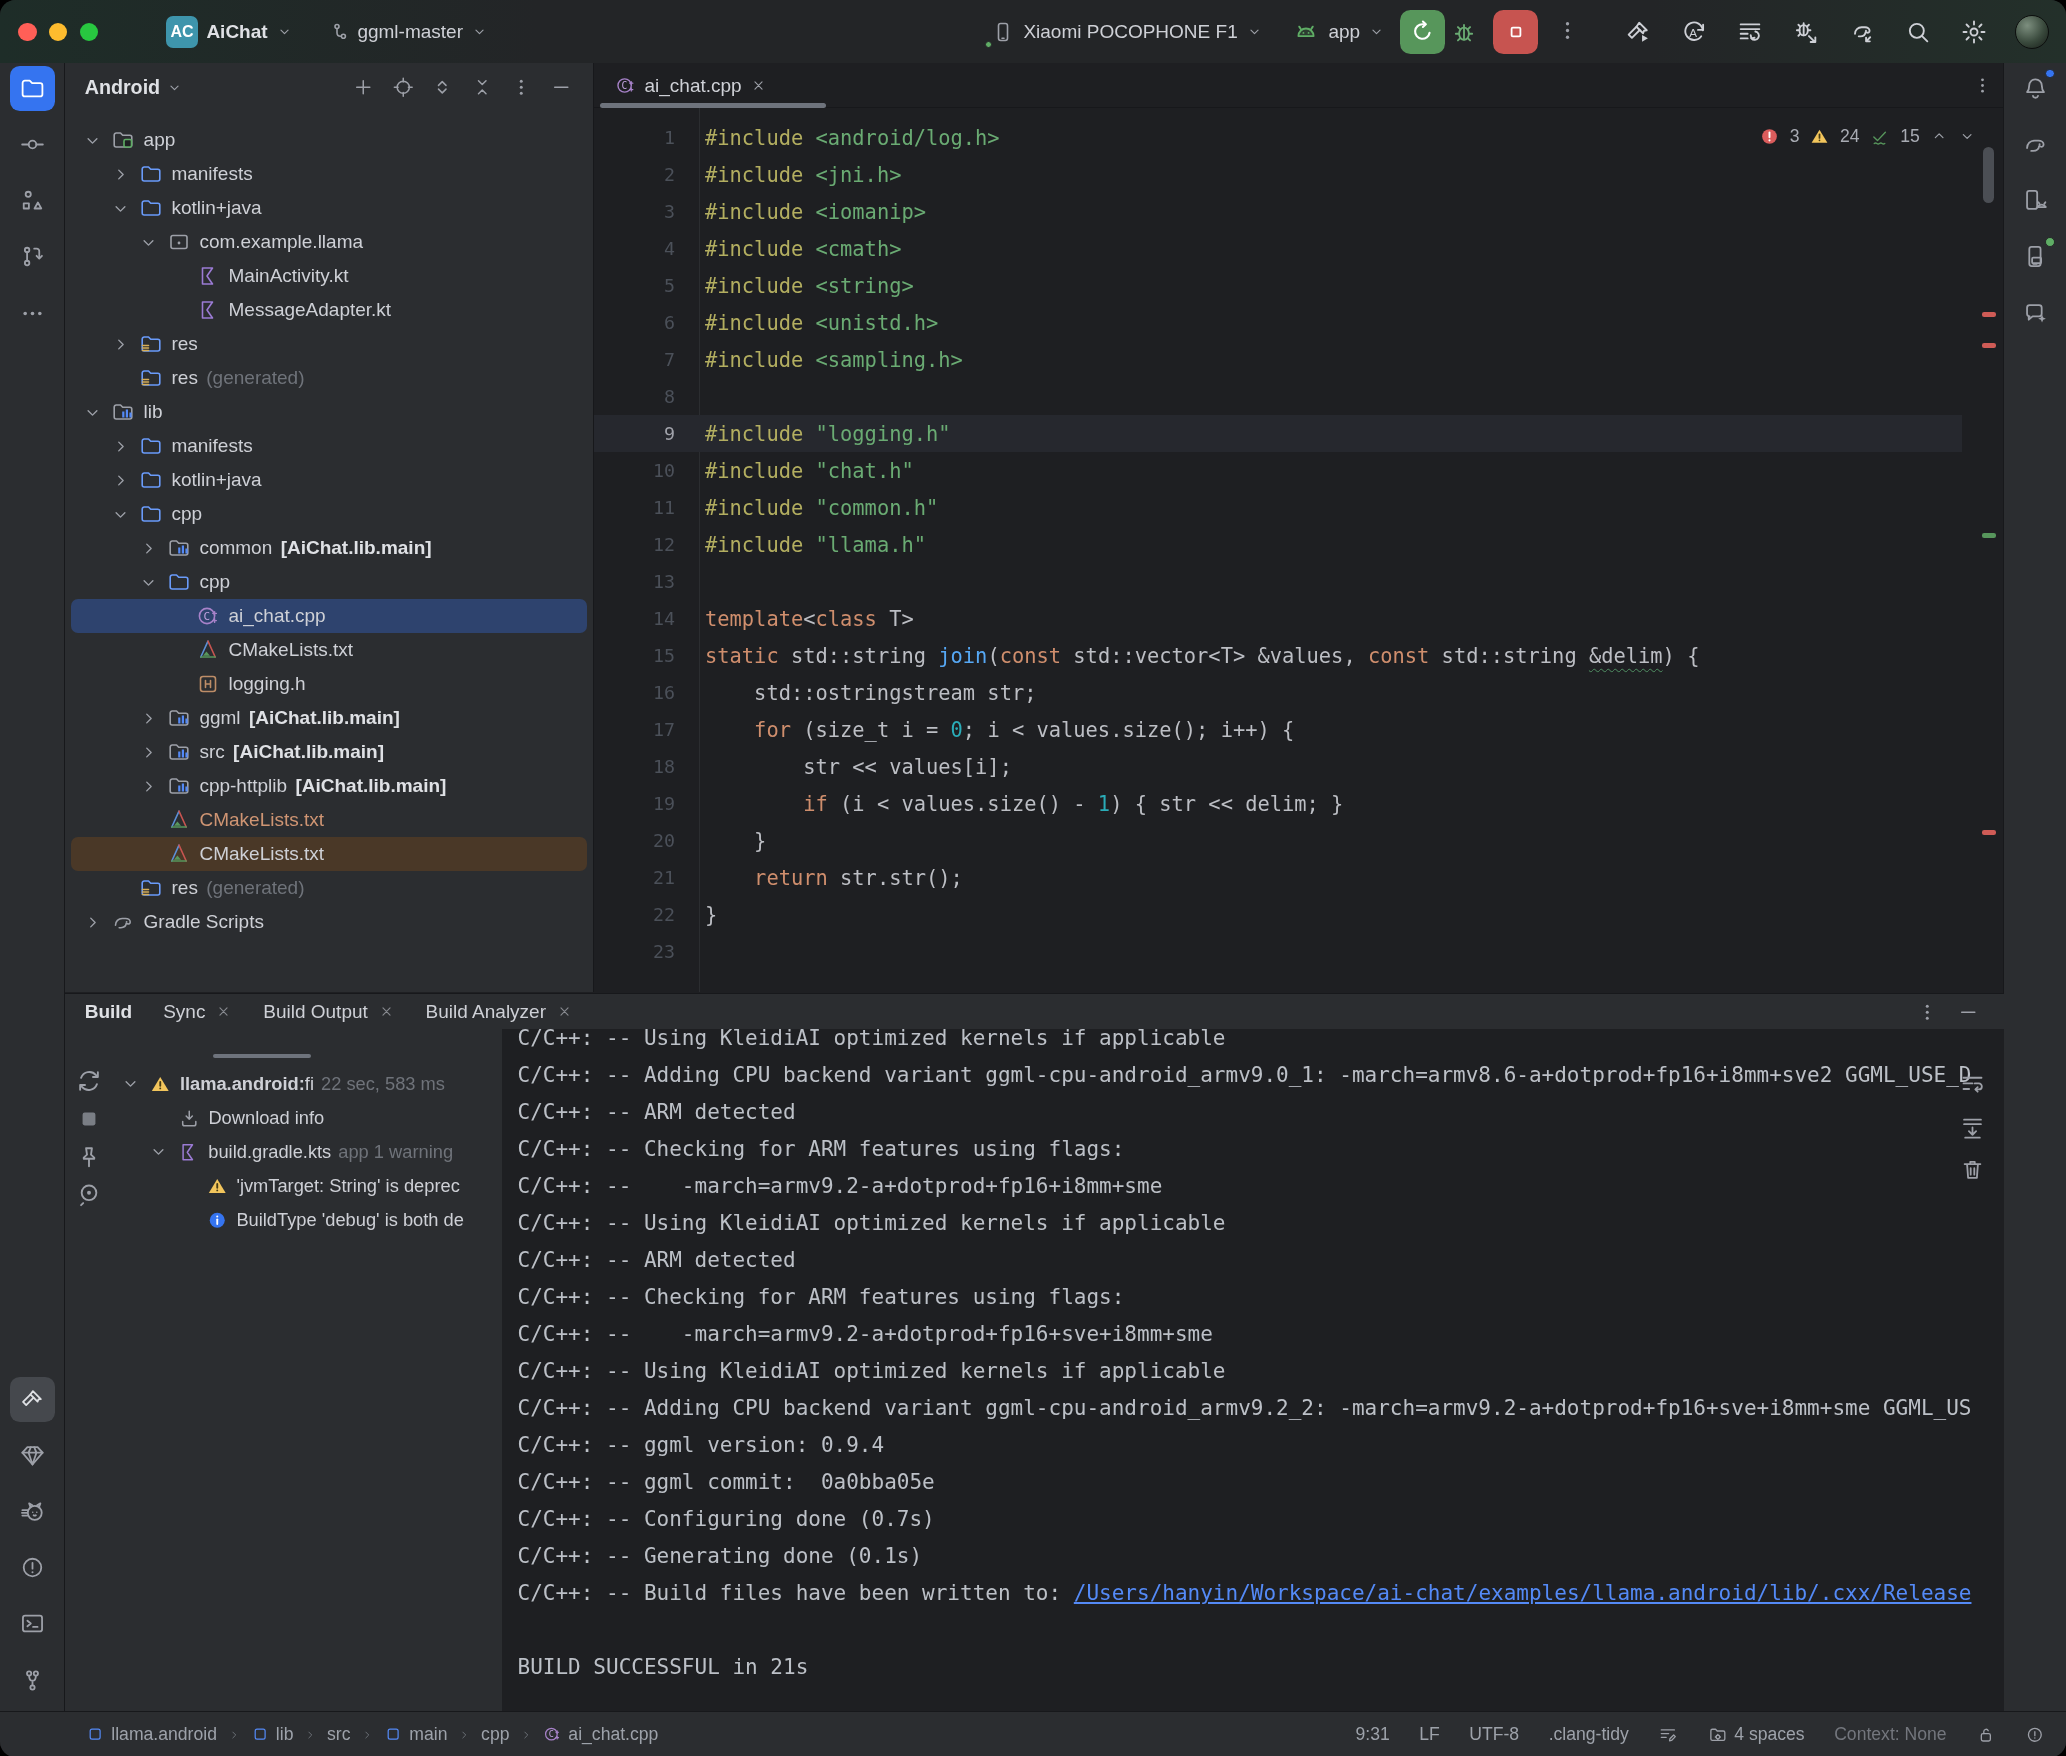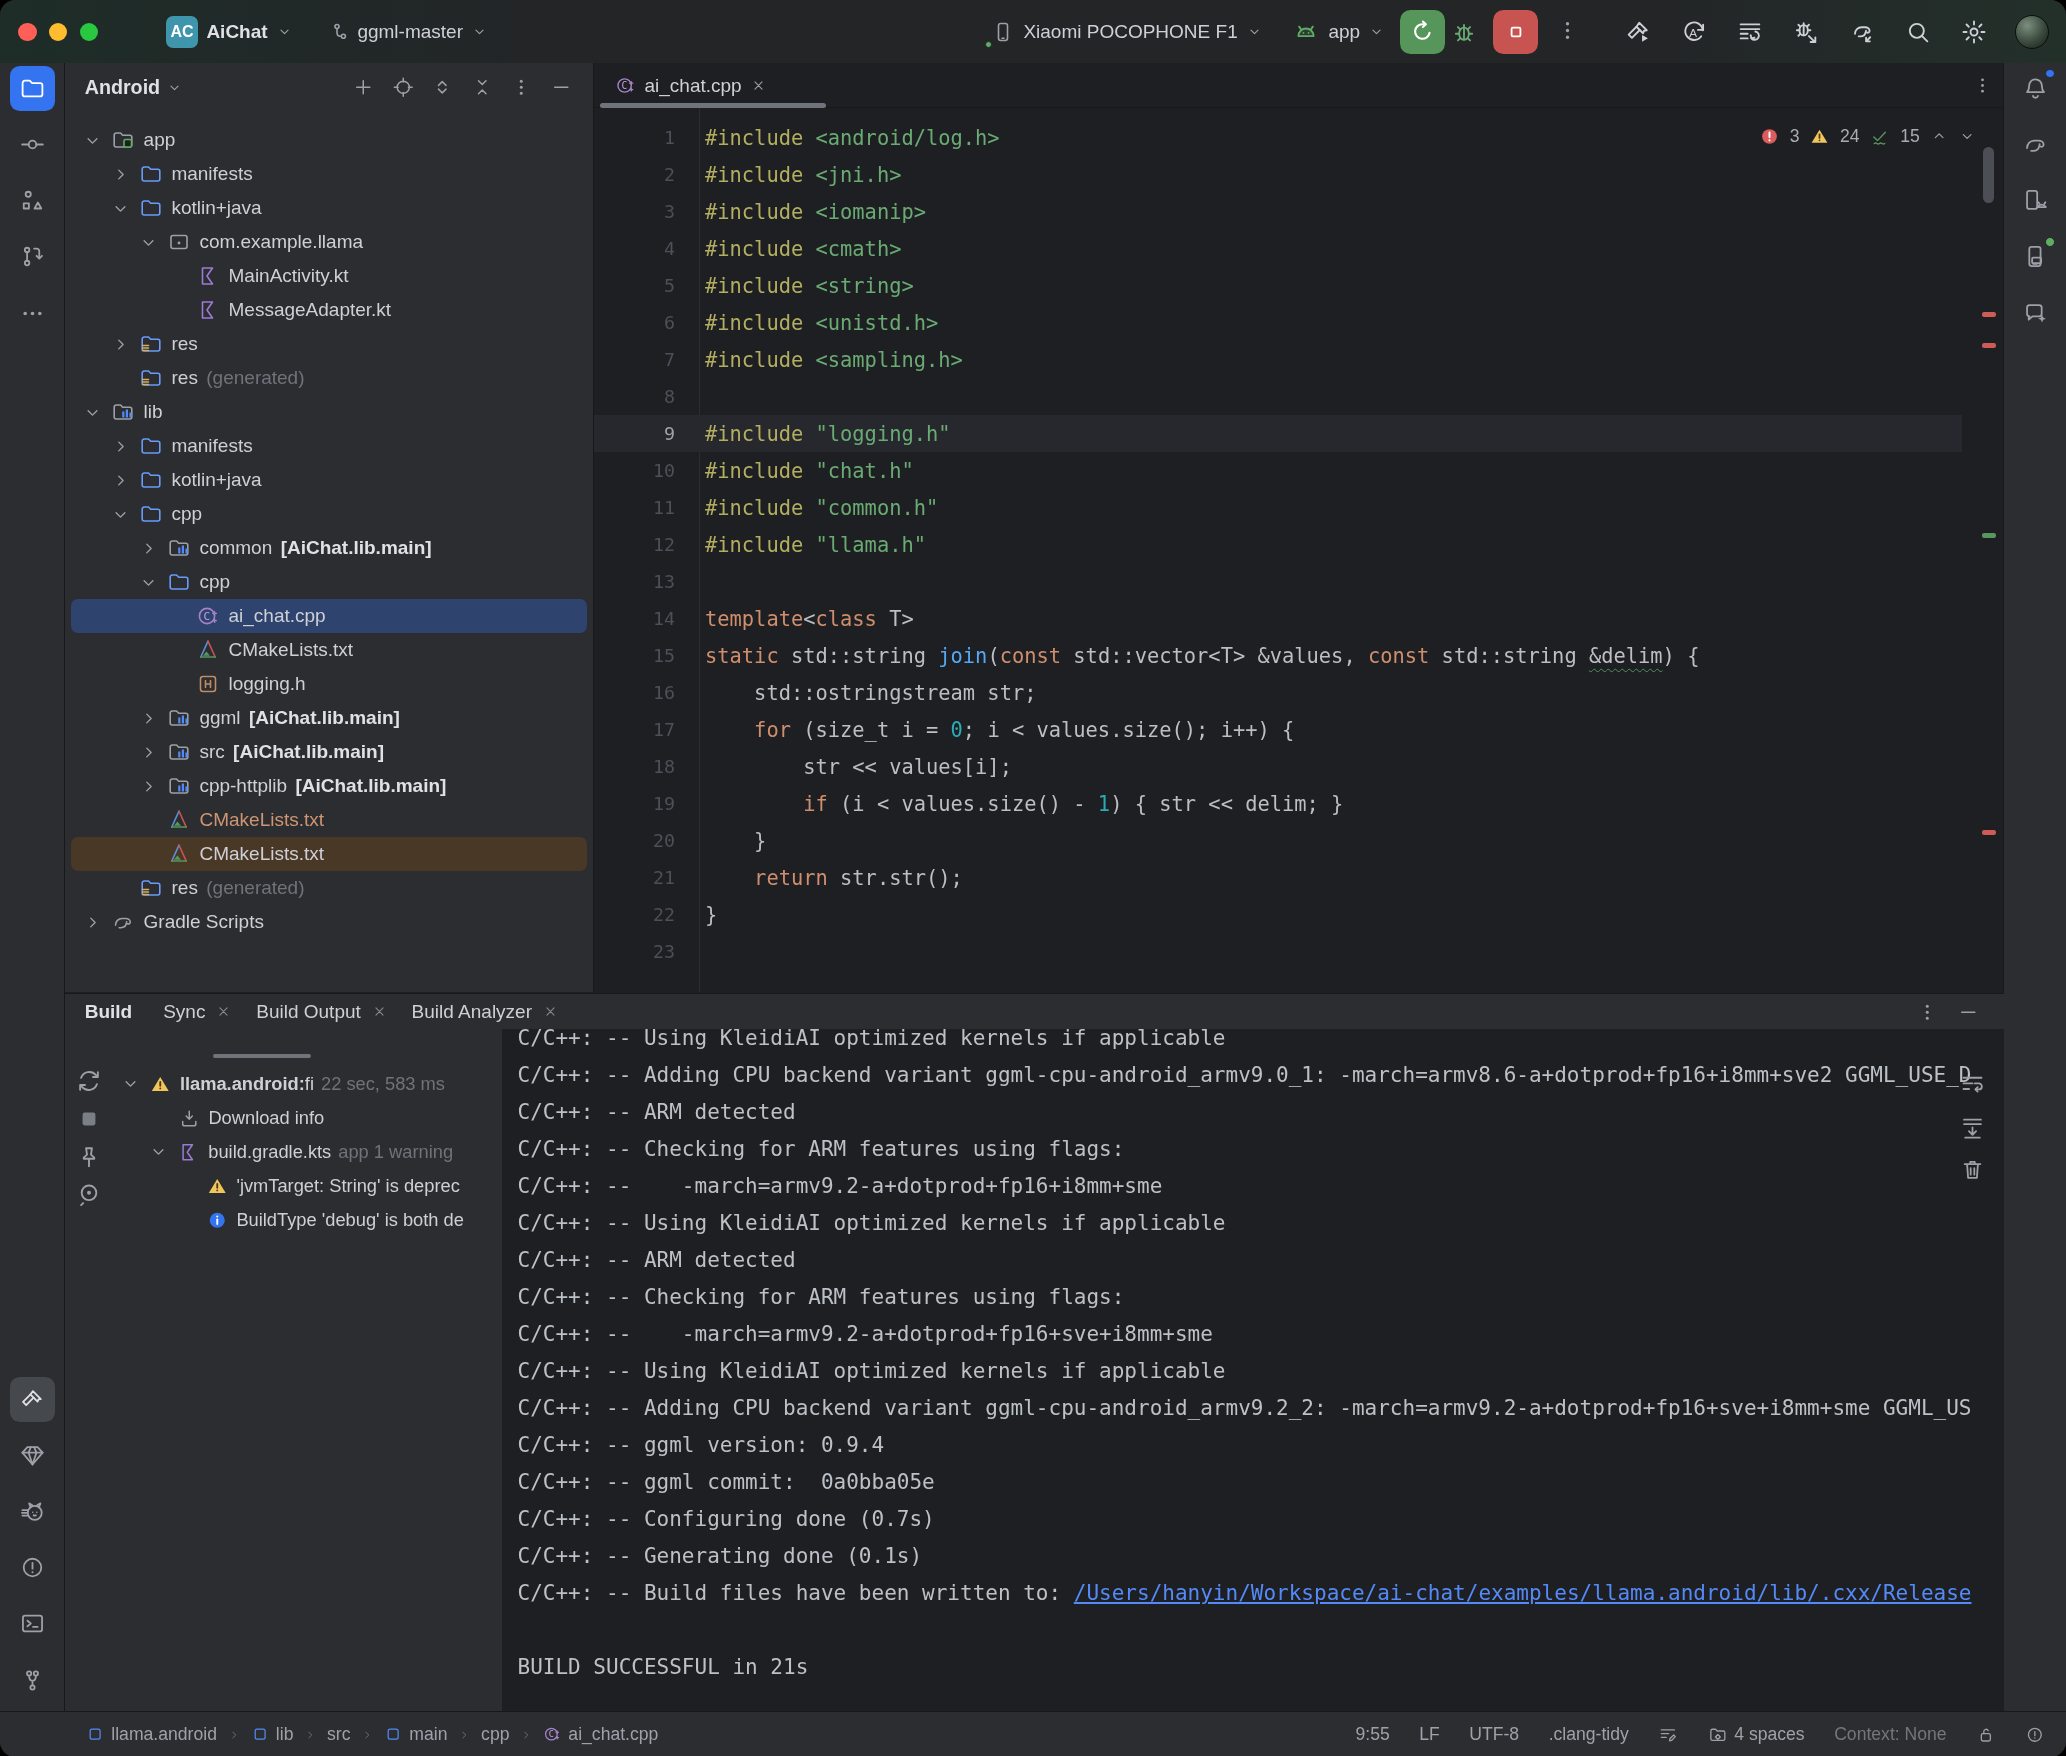--- a/index.html
+++ b/index.html
@@ -1000,21 +1000,21 @@
               <path d="m17.8 13.2 1 2.4 2.4 1-2.4 1-1 2.4-1-2.4-2.4-1 2.4-1z" fill="currentColor" stroke="none"></path>
             </svg>
           </span>
         </span>
       </div>
   </div>
 
   <div class="buildpanel">
     <div class="bp-head">
       <span class="bp-title">Build</span>
-      <span id="bp-tabs" style="display:flex;gap:24px">
+      <span id="bp-tabs" style="display:flex;gap:31px">
           <span class="bp-tab">
             <span>Sync</span>
             <span class="ic" style="width:17px;height:17px">
               <svg viewBox="0 0 24 24" fill="none" stroke="currentColor" stroke-width="1.6" stroke-linecap="round" stroke-linejoin="round">
                 <path d="M7 7l10 10M17 7 7 17"></path>
               </svg>
             </span>
           </span>
           <span class="bp-tab">
             <span>Build Output</span>
@@ -1255,21 +1255,21 @@
               <g stroke="#a782c9" stroke-width="1.4">
                 <path d="M18.6 7.6v3.6M16.8 9.4h3.6M18.6 14.8v3.6M16.8 16.6h3.6"></path>
               </g>
             </svg>
           </span>
           <span>ai_chat.cpp</span>
         </span>
       </div>
     <div class="sb-right" id="sb-right">
         <span class="sb-item">
-          <span>9:55</span>
+          <span>9:31</span>
         </span>
         <span class="sb-item">
           <span>LF</span>
         </span>
         <span class="sb-item">
           <span>UTF-8</span>
         </span>
         <span class="sb-item">
           <span>.clang-tidy</span>
         </span>

